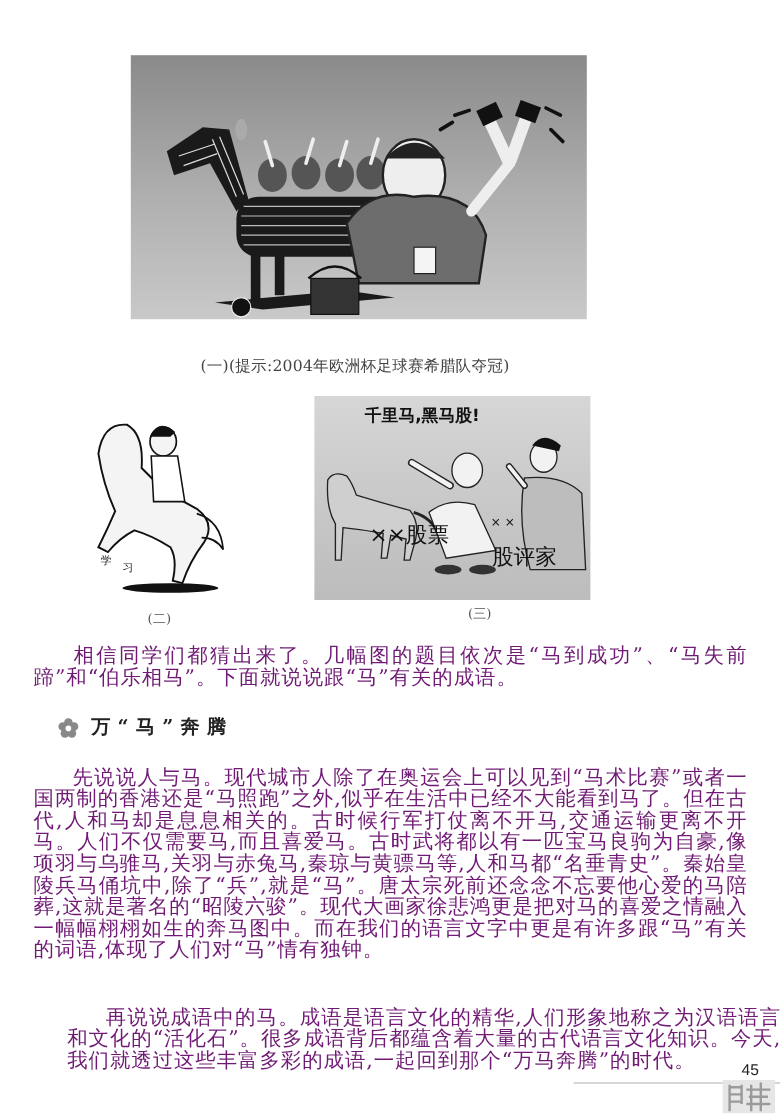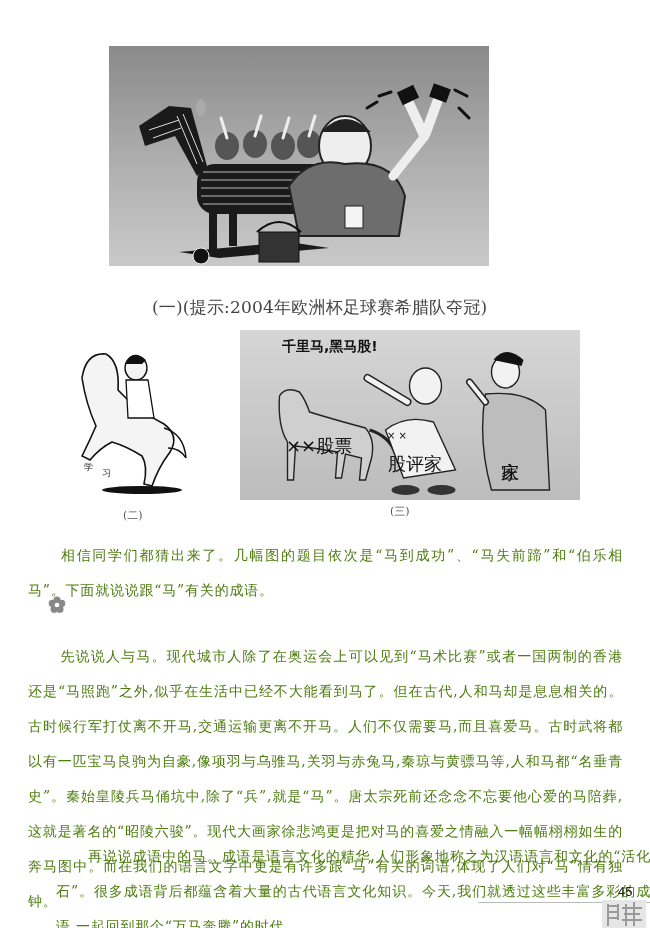--- a/index.html
+++ b/index.html
@@ -4,34 +4,34 @@
   <style>
     * { margin: 0; padding: 0; box-sizing: border-box; }
     html, body { width: 650px; height: 928px; background: #ffffff; overflow: hidden; }
     body { position: relative; font-family: "DejaVu Serif", "Liberation Serif", serif; color: #1a1a1a; }
 
     .fig1 { position: absolute; left: 109px; top: 46px; width: 380px; height: 220px;
             background: linear-gradient(180deg, #8a8a8a 0%, #b0b0b0 55%, #c9c9c9 100%);
             overflow: hidden; }
     .fig1 svg { width: 100%; height: 100%; display: block; }
 
-    .cap1 { position: absolute; left: 152px; top: 296px; font-size: 17px; color: #444; letter-spacing: 0.2px; }
+    .cap1 { position: absolute; left: 167px; top: 296px; font-size: 13px; color: #444; letter-spacing: 0.2px; }
 
     .fig2 { position: absolute; left: 72px; top: 338px; width: 118px; height: 160px; }
     .fig2 svg { width: 100%; height: 100%; }
     .cap2 { position: absolute; left: 123px; top: 508px; font-size: 11px; color: #555; }
 
-    .fig3 { position: absolute; left: 240px; top: 330px; width: 340px; height: 170px;
+    .fig3 { position: absolute; left: 262px; top: 330px; width: 230px; height: 170px;
             background: linear-gradient(180deg, #d6d6d6 0%, #bcbcbc 100%); overflow: hidden; }
     .fig3 svg { width: 100%; height: 100%; display: block; }
     .fig3 .bubble { position: absolute; left: 42px; top: 8px; font-family: "DejaVu Sans", "Liberation Sans", sans-serif; font-weight: bold; font-size: 14px; color: #111; }
     .fig3 .lbl { position: absolute; font-family: "DejaVu Sans", "Liberation Sans", sans-serif; font-size: 18px; color: #111; }
     .cap3 { position: absolute; left: 390px; top: 504px; font-size: 11px; color: #555; }
 
-    .para { position: absolute; left: 28px; width: 595px; font-size: 14px; line-height: 35px; color: #4d7c0f; text-align: justify; letter-spacing: 0.8px; }
+    .para { position: absolute; left: 28px; width: 595px; font-size: 17px; line-height: 18px; color: #701a75; text-align: justify; letter-spacing: 0.8px; }
     .para .indent { display: inline-block; width: 32px; }
 
     .section-head { position: absolute; left: 48px; top: 596px; display: flex; align-items: center; gap: 10px; }
     .flower { width: 18px; height: 18px; position: relative; }
     .section-title { font-family: "DejaVu Serif", serif; font-weight: bold; font-size: 16px; letter-spacing: 6px; color: #222; }
 
     .page-num { position: absolute; left: 618px; top: 884px; font-family: "Liberation Sans", sans-serif; font-size: 13px; color: #222; }
     .footer-rule { position: absolute; left: 478px; top: 902px; width: 172px; height: 1px; background: #bbb; }
     .footer-text { position: absolute; left: 492px; top: 906px; font-size: 11px; letter-spacing: 2px; color: #333; margin-top: 46px; }
     .footer-glyph { position: absolute; left: 602px; top: 900px; width: 44px; height: 28px; }
@@ -153,20 +153,21 @@
       <g fill="#888">
         <circle cx="10" cy="4.5" r="4"></circle>
           <circle cx="15.2" cy="8.3" r="4"></circle>
         <circle cx="13.2" cy="14.6" r="4"></circle>
           <circle cx="6.8" cy="14.6" r="4"></circle>
         <circle cx="4.8" cy="8.3" r="4"></circle>
       </g>
       <circle cx="10" cy="10" r="2.6" fill="#fff"></circle>
     </svg>
   </span>
+  <span class="section-title">万“马”奔腾</span>
 </div>
 
 <div class="para" style="top:639px;">
   <span class="indent"></span><span>先说说人与马。现代城市人除了在奥运会上可以见到“马术比赛”或者一国两制的香港还是“马照跑”之外,似乎在生活中已经不大能看到马了。但在古代,人和马却是息息相关的。古时候行军打仗离不开马,交通运输更离不开马。人们不仅需要马,而且喜爱马。古时武将都以有一匹宝马良驹为自豪,像项羽与乌骓马,关羽与赤兔马,秦琼与黄骠马等,人和马都“名垂青史”。秦始皇陵兵马俑坑中,除了“兵”,就是“马”。唐太宗死前还念念不忘要他心爱的马陪葬,这就是著名的“昭陵六骏”。现代大画家徐悲鸿更是把对马的喜爱之情融入一幅幅栩栩如生的奔马图中。而在我们的语言文字中更是有许多跟“马”有关的词语,体现了人们对“马”情有独钟。</span>
 </div>
 <div class="para" style="top:839px;margin-left:28px;">
   <span class="indent"></span><span>再说说成语中的马。成语是语言文化的精华,人们形象地称之为汉语语言和文化的“活化石”。很多成语背后都蕴含着大量的古代语言文化知识。今天,我们就透过这些丰富多彩的成语,一起回到那个“万马奔腾”的时代。</span>
 </div>
 
 <div class="page-num">45</div>

